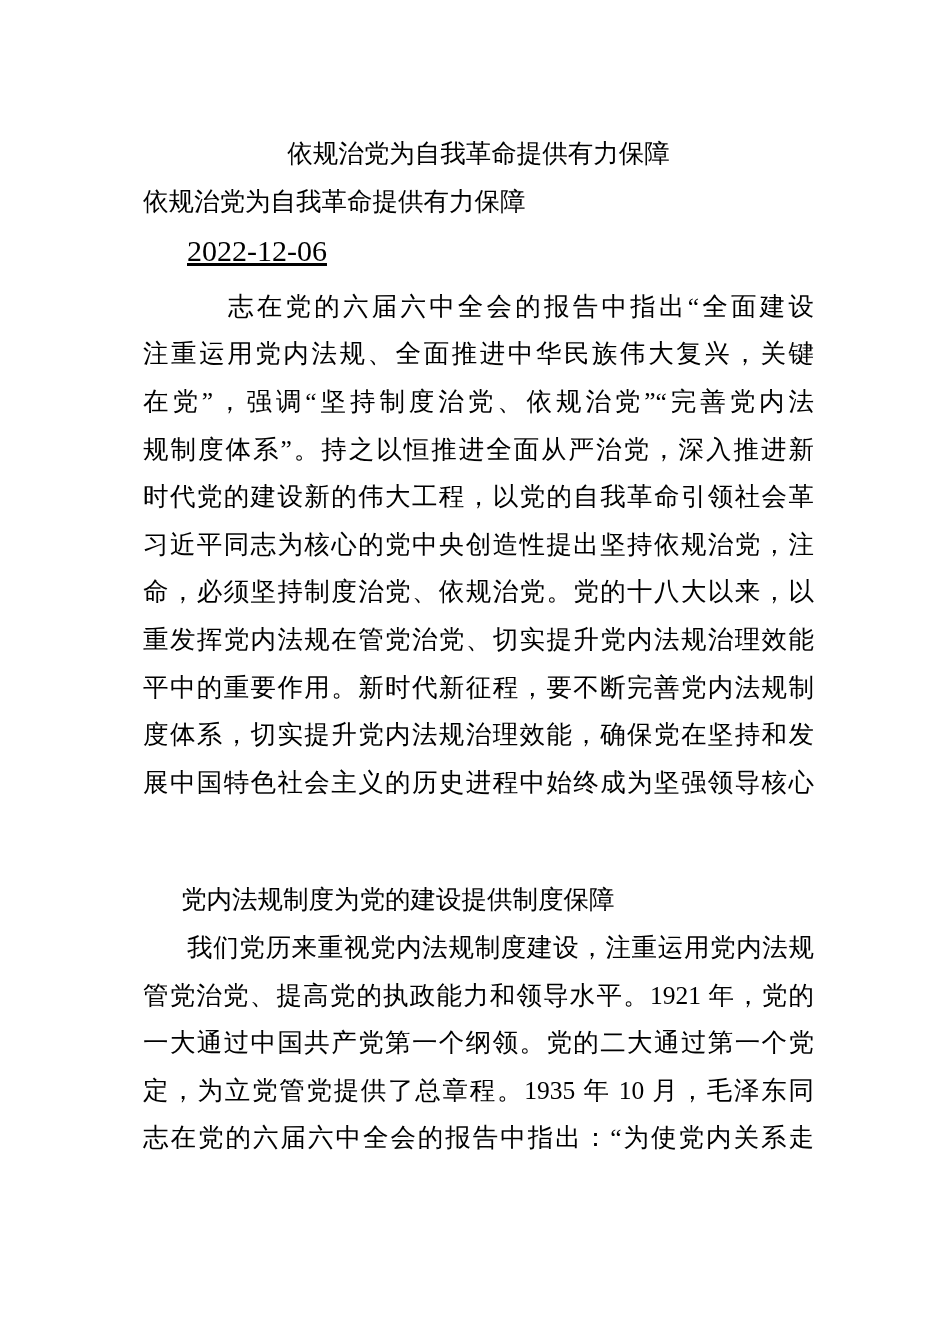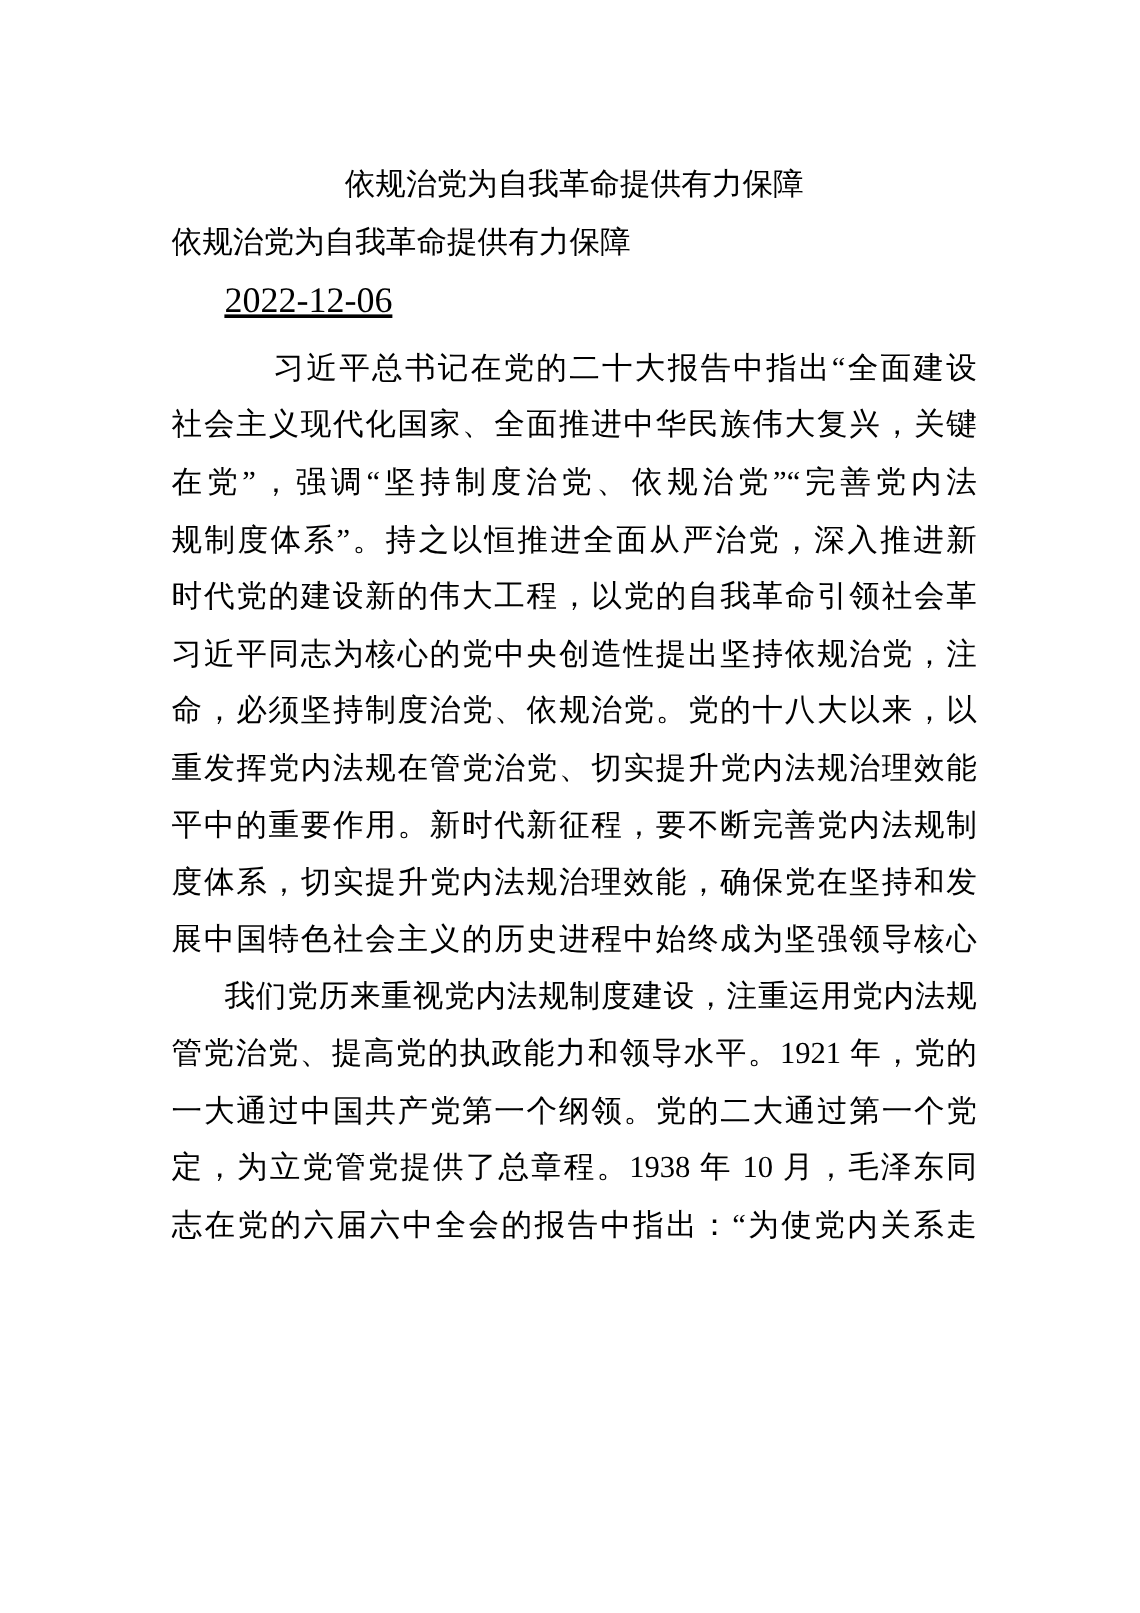--- a/index.html
+++ b/index.html
@@ -58,32 +58,33 @@
 <body>
 
 <div class="page">
 
   <div class="ln ln-center">依规治党为自我革命提供有力保障</div>
 
   <div class="ln ln-left">依规治党为自我革命提供有力保障</div>
 
   <div class="ln ln-left date-line">2022-12-06</div>
 
-  <div class="ln p1-first">习近平总书记在党的二十大报告中指出“全面建设</div>
-  <div class="ln">社会主义现代化国家、全面推进中华民族伟大复兴，关键</div>
+  <div class="ln p1-first">志在党的六届六中全会的报告中指出“全面建设</div>
+  <div class="ln">注重运用党内法规、全面推进中华民族伟大复兴，关键</div>
   <div class="ln">在党”，强调“坚持制度治党、依规治党”“完善党内法</div>
   <div class="ln">规制度体系”。持之以恒推进全面从严治党，深入推进新</div>
   <div class="ln">时代党的建设新的伟大工程，以党的自我革命引领社会革</div>
   <div class="ln">习近平同志为核心的党中央创造性提出坚持依规治党，注</div>
   <div class="ln">命，必须坚持制度治党、依规治党。党的十八大以来，以</div>
   <div class="ln">重发挥党内法规在管党治党、切实提升党内法规治理效能</div>
   <div class="ln">平中的重要作用。新时代新征程，要不断完善党内法规制</div>
   <div class="ln">度体系，切实提升党内法规治理效能，确保党在坚持和发</div>
   <div class="ln">展中国特色社会主义的历史进程中始终成为坚强领导核心</div>
 
+  <div class="ln ln-left heading-line">党内法规制度为党的建设提供制度保障</div>
 
   <div class="ln p2-first">我们党历来重视党内法规制度建设，注重运用党内法规</div>
   <div class="ln">管党治党、提高党的执政能力和领导水平。1921 年，党的</div>
   <div class="ln">一大通过中国共产党第一个纲领。党的二大通过第一个党</div>
-  <div class="ln">定，为立党管党提供了总章程。1938 年 10 月，毛泽东同</div>
+  <div class="ln">定，为立党管党提供了总章程。1935 年 10 月，毛泽东同</div>
   <div class="ln">志在党的六届六中全会的报告中指出：“为使党内关系走</div>
 
 </div>
 
 </body></html>

